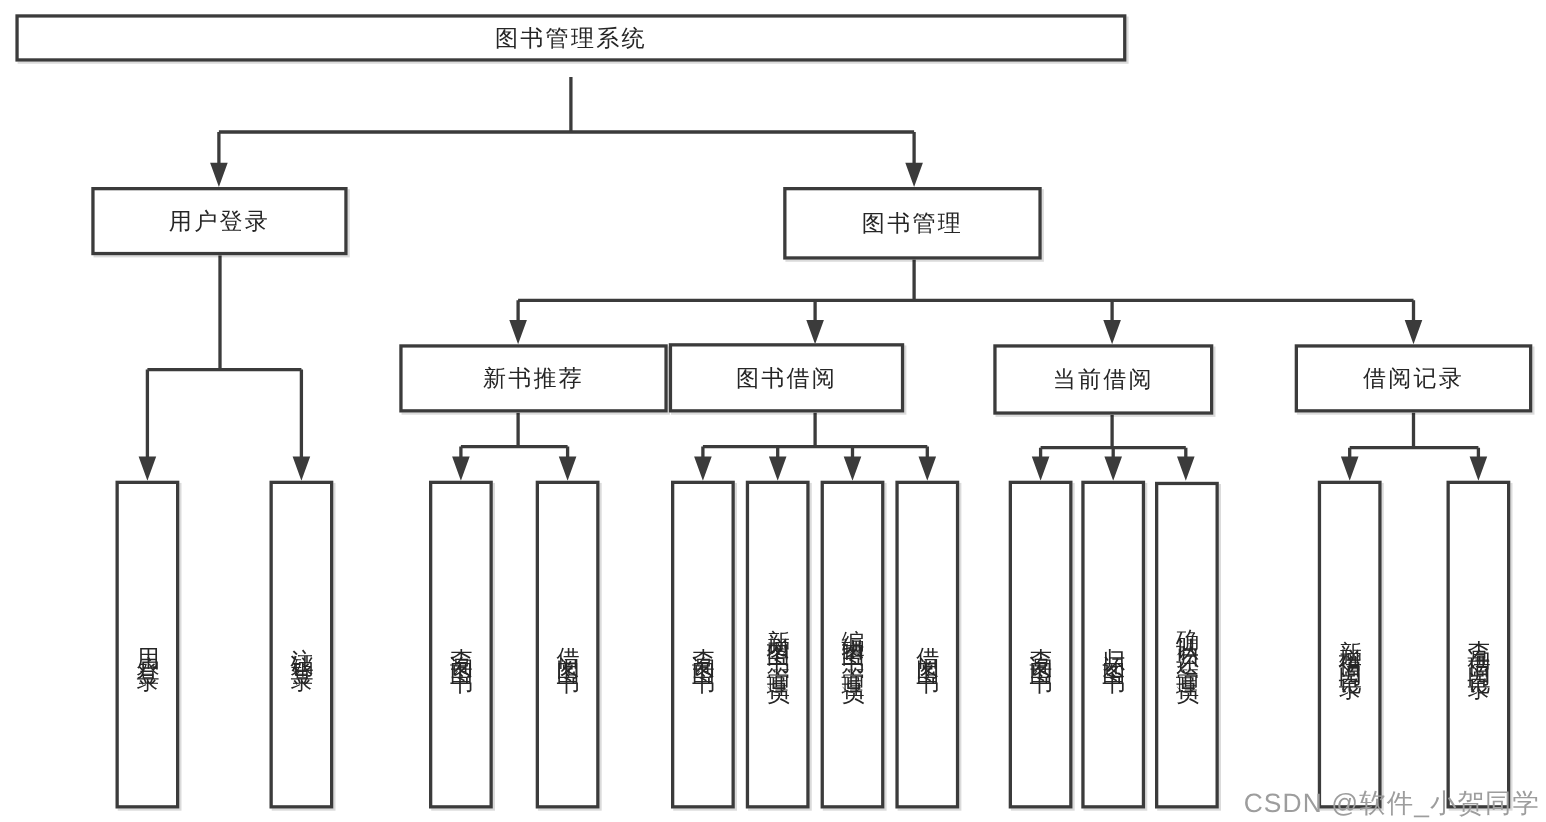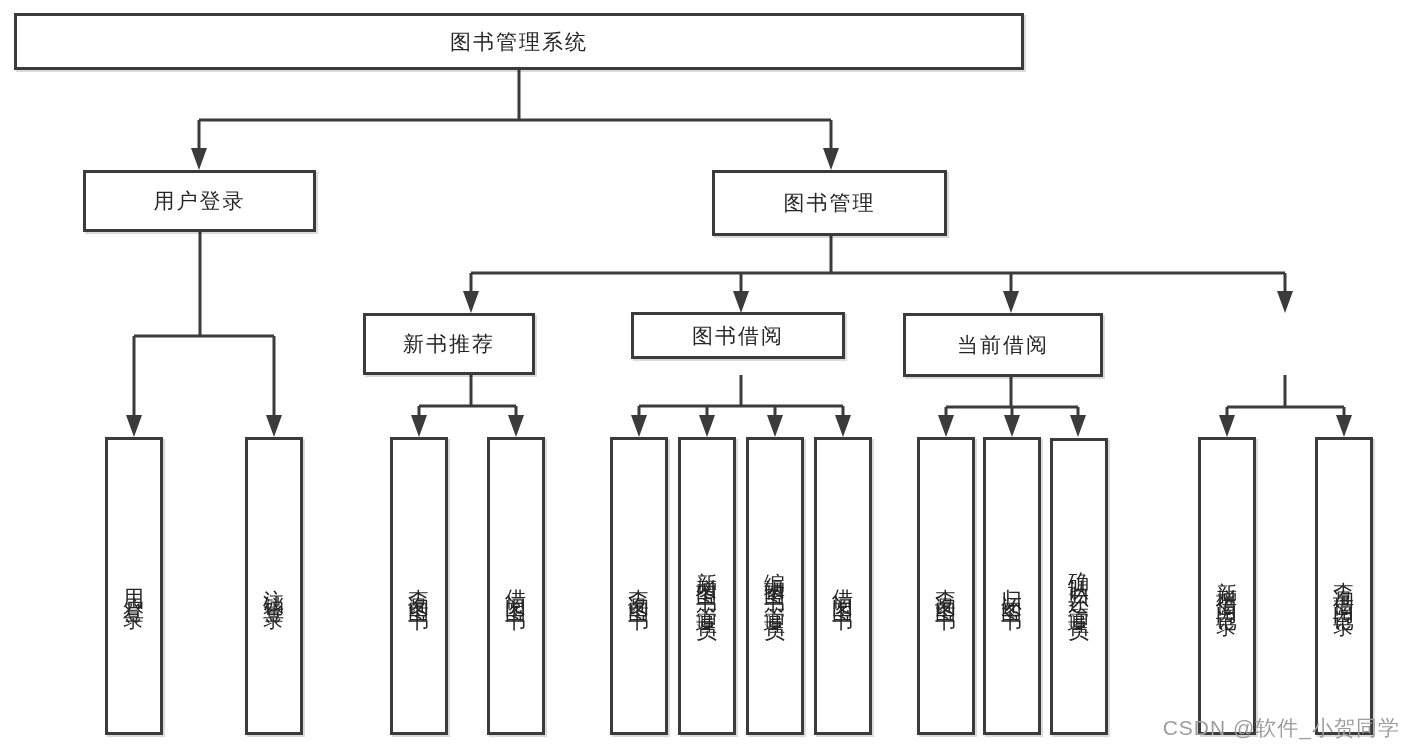--- a/index.html
+++ b/index.html
@@ -24,21 +24,21 @@
   .leaf{font-size:21px;}
   .leaf .v{
     writing-mode:vertical-rl;
     text-orientation:mixed;
     letter-spacing:7px;
     line-height:1;
   }
   .watermark{
     position:absolute;
     top:714px;right:5px;
-    font-size:21px;
+    font-size:24px;
     color:#9d9d9d;
     letter-spacing:1px;
     white-space:nowrap;
   }
 </style>
 </head>
 <body>
 
 <div class="canvas">
 
@@ -55,39 +55,42 @@
              M1003 291 L1019 291 L1011 313 Z  M1277 291 L1293 291 L1285 313 Z
              M126 415 L142 415 L134 437 Z  M266 415 L282 415 L274 437 Z
              M411 415 L427 415 L419 437 Z  M508 415 L524 415 L516 437 Z
              M631 415 L647 415 L639 437 Z  M699 415 L715 415 L707 437 Z
              M767 415 L783 415 L775 437 Z  M835 415 L851 415 L843 437 Z
              M938 415 L954 415 L946 437 Z  M1004 415 L1020 415 L1012 437 Z
              M1070 415 L1086 415 L1078 437 Z  M1219 415 L1235 415 L1227 437 Z
              M1336 415 L1352 415 L1344 437 Z" fill="#3b3b3b" stroke="none"></path>
   </svg>
 
-  <div class="box node" style="left:14px;top:13px;width:1010px;height:57px">
+  <div class="box node" style="left:14px;top:13px;width:1010px;height:43px">
     <span>图书管理系统</span>
   </div>
 
   <div class="box node" style="left:83px;top:170px;width:233px;height:62px">
     <span>用户登录</span>
   </div>
   <div class="box node" style="left:712px;top:170px;width:235px;height:66px">
     <span>图书管理</span>
   </div>
 
-  <div class="box node" style="left:363px;top:313px;width:172px;height:62px">
+  <div class="box node" style="left:363px;top:313px;width:244px;height:62px">
     <span>新书推荐</span>
   </div>
-  <div class="box node" style="left:631px;top:312px;width:214px;height:47px">
+  <div class="box node" style="left:608px;top:312px;width:214px;height:63px">
     <span>图书借阅</span>
   </div>
   <div class="box node" style="left:903px;top:313px;width:200px;height:64px">
     <span>当前借阅</span>
+  </div>
+  <div class="box node" style="left:1177px;top:313px;width:216px;height:62px">
+    <span>借阅记录</span>
   </div>
 
   <div class="box leaf" style="left:105px;top:437px;width:58px;height:298px">
     <span class="v">用户登录</span>
   </div>
   <div class="box leaf" style="left:245px;top:437px;width:58px;height:298px">
     <span class="v">注销登录</span>
   </div>
 
   <div class="box leaf" style="left:390px;top:437px;width:58px;height:298px">

